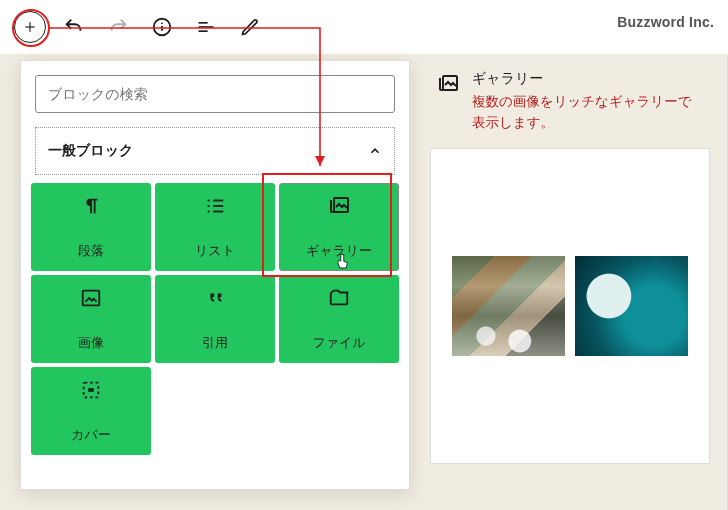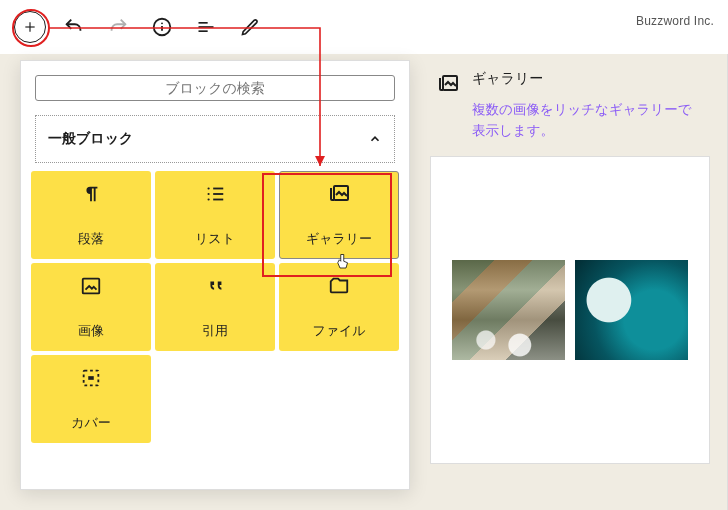--- a/index.html
+++ b/index.html
@@ -40,45 +40,44 @@
     position: absolute;
     top: 9px; left: 12px;
     width: 38px; height: 38px;
     border: 2px solid #e02020;
     border-radius: 50%;
     pointer-events: none;
   }
   .brand {
     position: absolute;
     right: 14px; top: 14px;
-    font-size: 12px;
+    font-size: 14px;
     color: #555;
-    font-weight: 400;
+    font-weight: 700;
     letter-spacing: .2px;
   }
   
   .inserter {
     position: absolute;
     left: 20px; top: 60px;
     width: 390px; height: 430px;
     background: #fff;
     border: 1px solid #ddd;
     box-shadow: 0 4px 18px rgba(0,0,0,.12);
     display: flex; flex-direction: column;
   }
   .search-wrap { padding: 14px 14px 10px; }
   .search {
     width: 100%;
-    height: 26px;
+    height: 38px;
     border: 1px solid #888;
     border-radius: 3px;
     padding: 0 12px;
     font-size: 14px;
     color: #555;
-    text-align: center;
   }
   .section-head {
     margin: 4px 14px 0;
     height: 48px;
     border: 1px dotted #999;
     display: flex; align-items: center; justify-content: space-between;
     padding: 0 12px;
     font-weight: 700;
     font-size: 14px;
     text-align: right;
@@ -95,21 +94,21 @@
     grid-template-columns: repeat(3, 1fr);
     gap: 4px 4px;
   }
   .blk {
     height: 88px;
     display: flex; flex-direction: column;
     align-items: center; justify-content: center;
     gap: 24px;
     border: 1px solid transparent;
     border-radius: 3px;
-    background: #fde047;
+    background: #22c55e;
     position: relative;
   }
   .blk.selected {
     border: 1px solid #888;
   }
   .blk .bicon { height: 24px; display:flex; align-items:center; justify-content:center; color:#1e1e1e; }
   .blk .blabel { font-size: 13px; color: #222; }
   
   .gallery-hl {
     position: absolute;
@@ -131,21 +130,21 @@
     background: transparent;
     display: flex; flex-direction: column;
   }
   .preview-head {
     display: flex; gap: 12px;
     align-items: flex-start;
     padding: 6px 6px 14px;
   }
   .preview-head .icon { margin-top: 2px; }
   .preview-title { font-size: 14px; font-weight: 400; color:#1e1e1e; }
-  .preview-desc { font-size: 13.5px; color: #8b5cf6; line-height: 1.55; margin-top: 12px; }
+  .preview-desc { font-size: 13.5px; color: #b91c1c; line-height: 1.55; margin-top: 4px; }
   .gallery-preview {
     background: #fff;
     border: 1px solid #ddd;
     padding: 10px;
     flex: 1;
     display: flex; align-items: center; justify-content: center;
   }
   .thumbs {
     display: flex; gap: 10px;
   }

